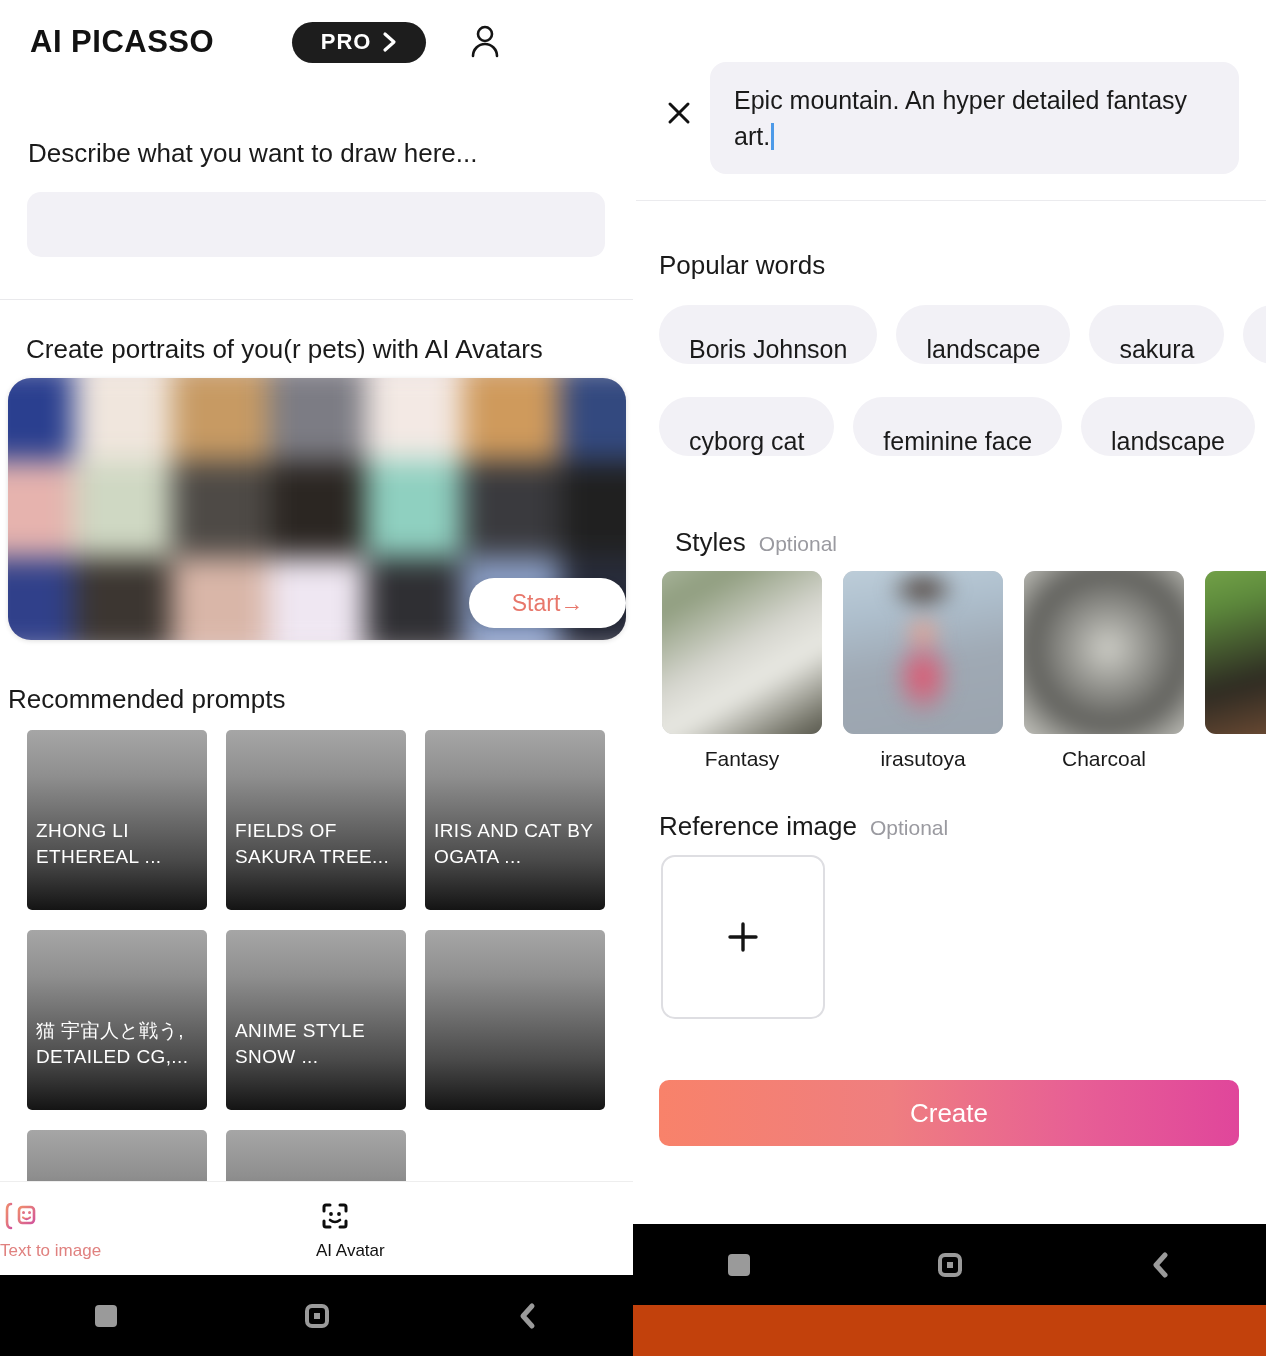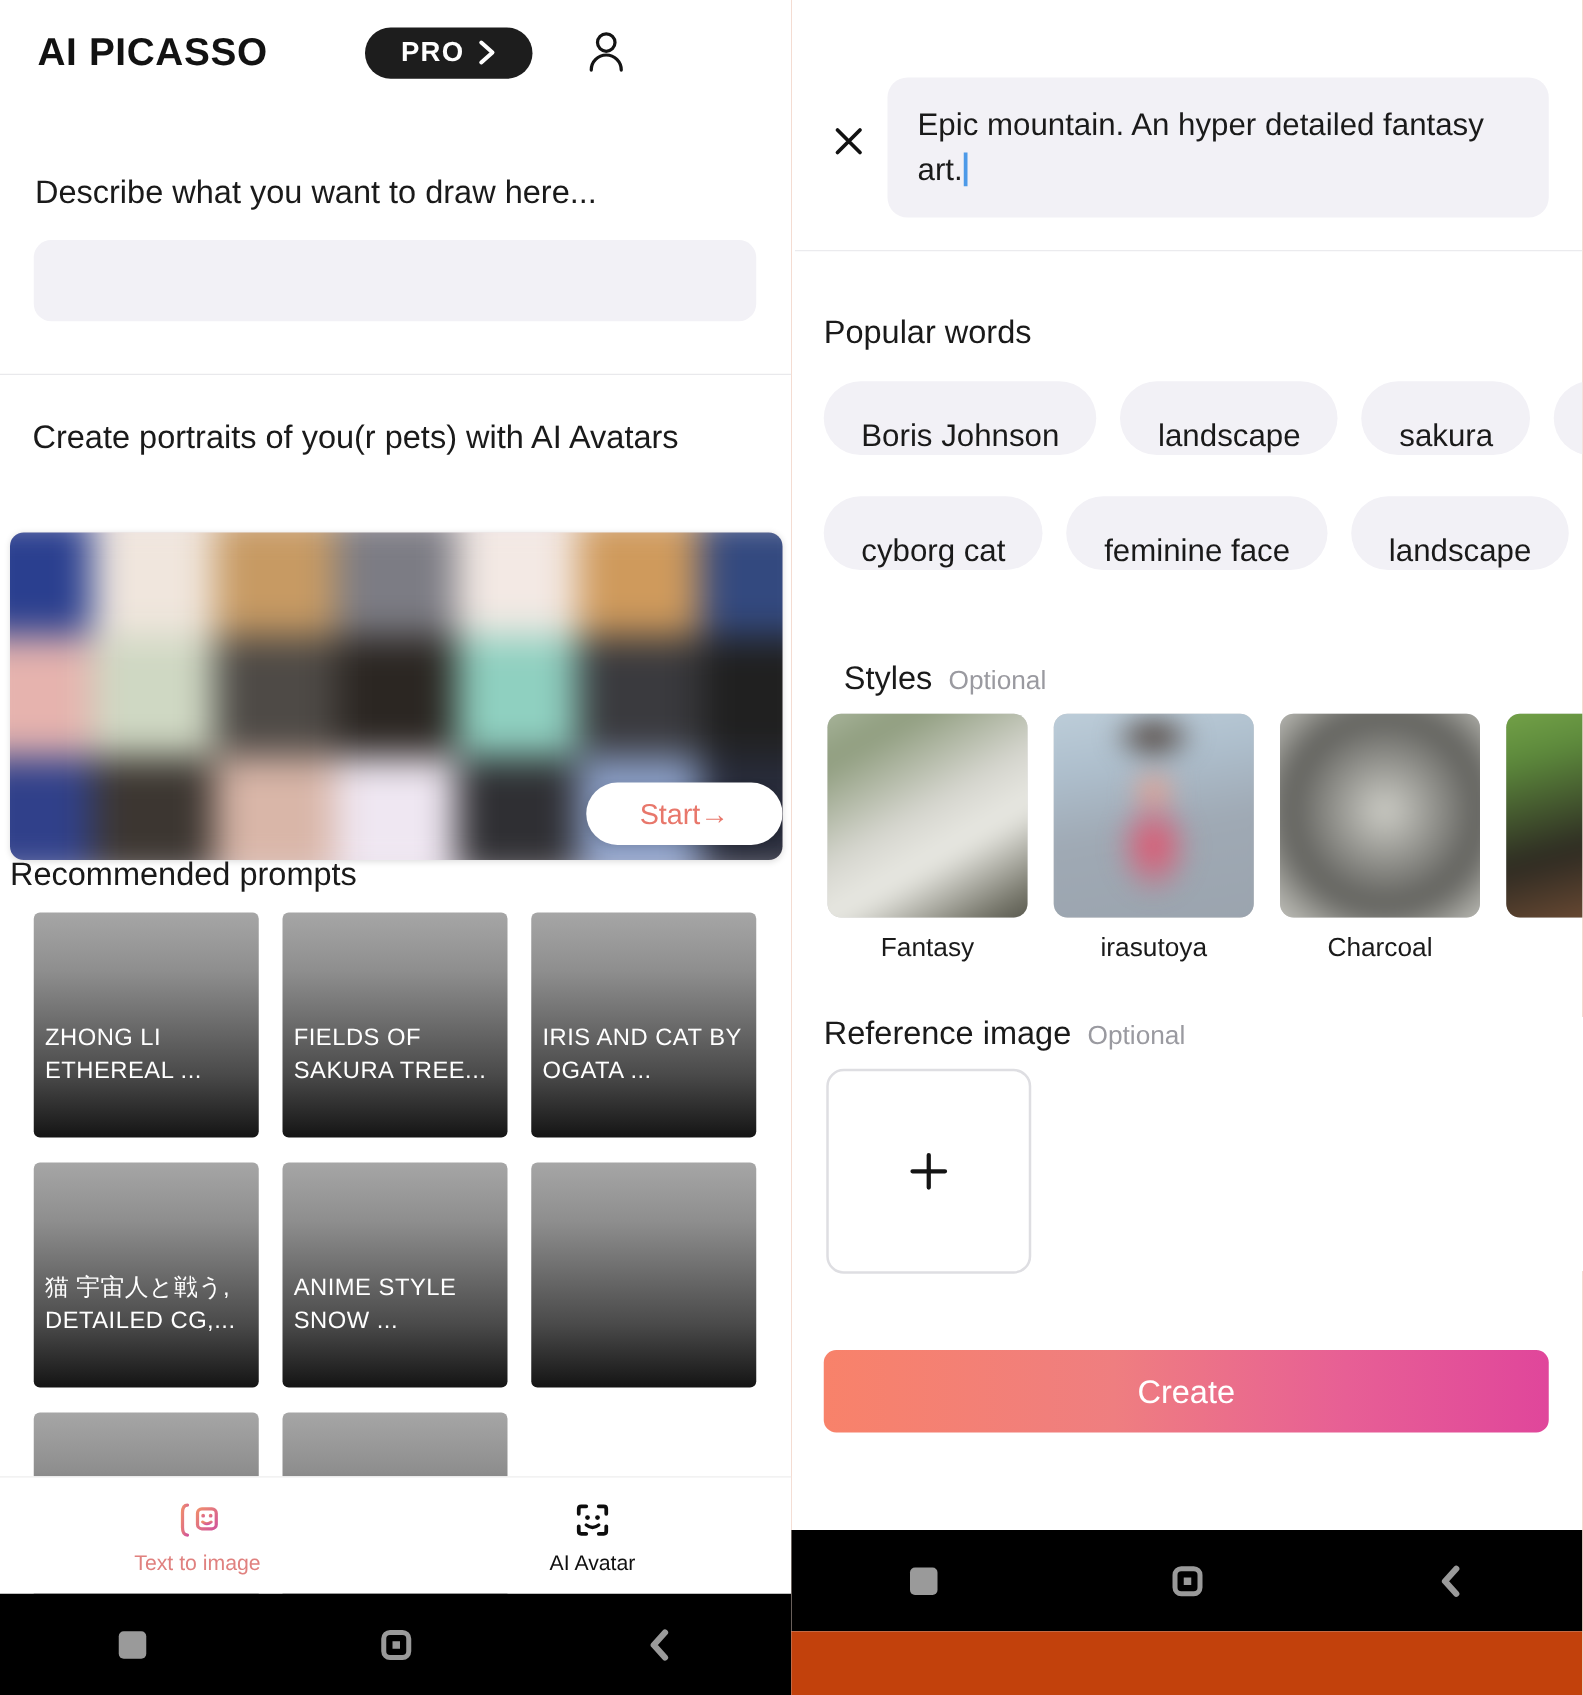--- a/index.html
+++ b/index.html
@@ -88,26 +88,25 @@
   }
 
   
   .lp-banner-title {
     position: absolute; top: 334px; left: 26px;
     font-size: 26px; color: #1a1a1a; white-space: nowrap;
   }
   .lp-banner {
     position: absolute; top: 378px; left: 8px;
     width: 618px; height: 262px;
-    border-radius: 11px;
+    border-radius: 23px;
     overflow: hidden;
     box-shadow: 0 1px 5px rgba(0,0,0,0.13);
     background: #e9dfe6;
     cursor: pointer;
-    margin-top: 48px;
   }
   .lp-banner .collage {
     position: absolute; inset: 0;
     display: grid;
     grid-template-columns: repeat(7, 1fr);
     grid-template-rows: repeat(3, 1fr);
     filter: blur(13px);
     transform: scale(1.1);
   }
   .collage div { width: 100%; height: 100%; }
@@ -160,21 +159,21 @@
   .lp-tabbar {
     position: absolute; left: 0; bottom: 81px;
     width: 633px; height: 94px;
     background: #ffffff;
     border-top: 1px solid #eeeeee;
     display: flex;
     align-items: center;
   }
   .tab-item {
     width: 316px;
-    display: flex; flex-direction: column; align-items: center; gap: 6px;
+    display: flex; flex-direction: column; gap: 6px;
     cursor: pointer;
   }
   .tab-item .tab-label { font-size: 17px; }
   .tab-item.active .tab-label { color: #e0817f; }
   .tab-item.inactive .tab-label { color: #101010; }
 
   
   .rp-close {
     position: absolute; top: 93px; left: 659px;
     width: 40px; height: 40px;

